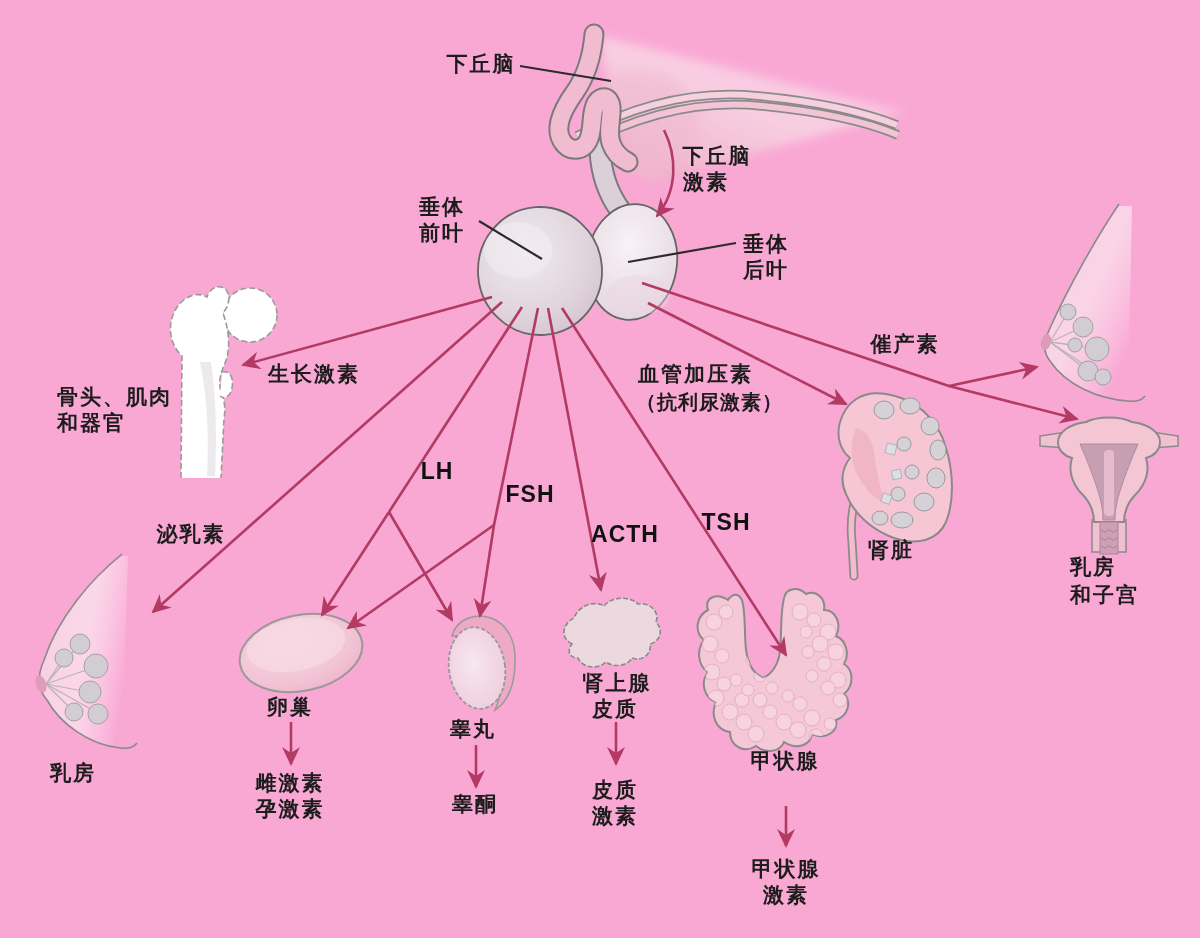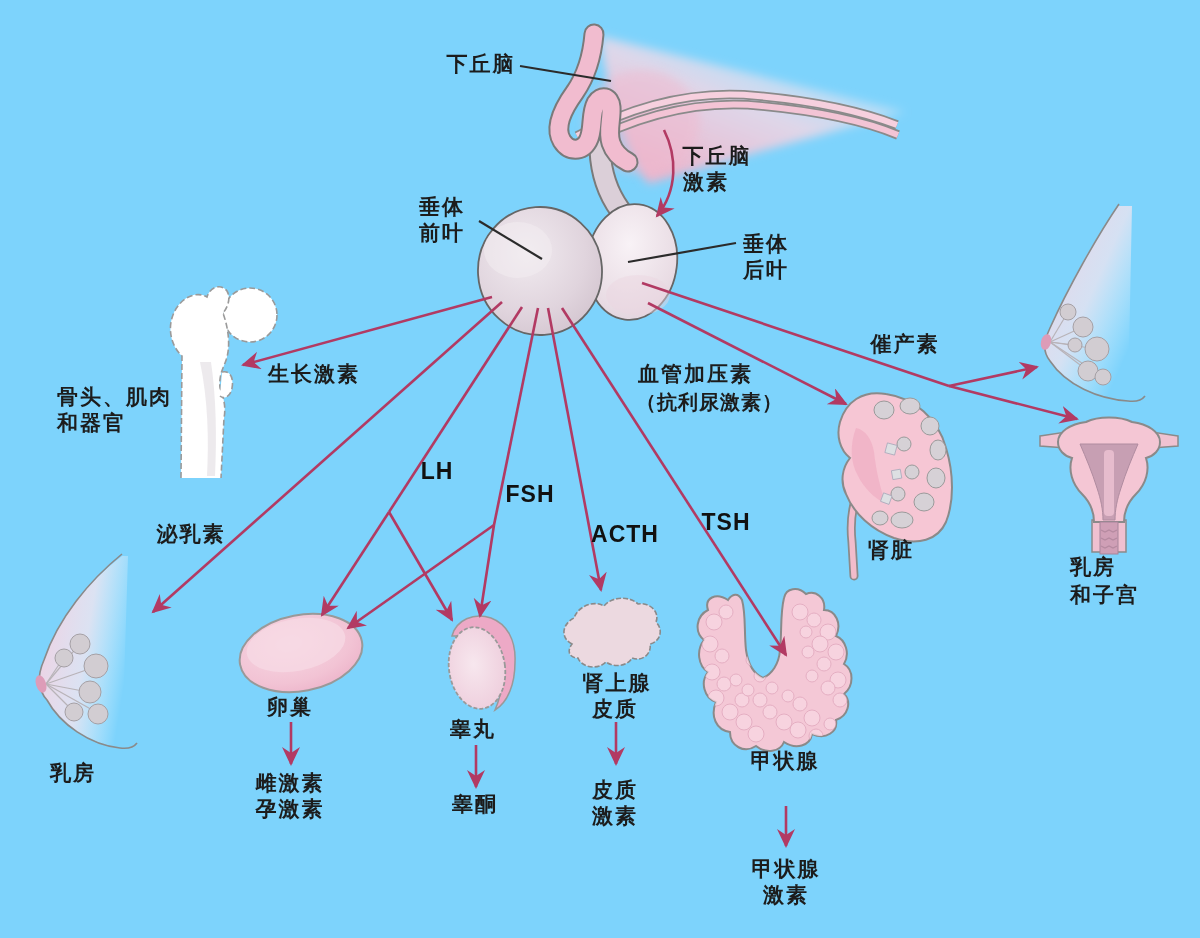--- a/index.html
+++ b/index.html
@@ -1,16 +1,16 @@
 <!DOCTYPE html>
 <html><head>
 <meta charset="utf-8">
 <style>
   html,body{margin:0;padding:0;background:#ffffff;}
-  .stage{position:relative;width:1200px;height:938px;background:#7dd3fc;overflow:hidden;
+  .stage{position:relative;width:1200px;height:938px;background:#f9a8d4;overflow:hidden;
          font-family:"Liberation Sans",sans-serif;}
   svg{display:block;}
   .zh{font-family:"Liberation Sans",sans-serif;font-size:21px;font-weight:600;
       fill:#1c1c1c;letter-spacing:2px;}
   .zhs{font-family:"Liberation Sans",sans-serif;font-size:20px;font-weight:600;
       fill:#1c1c1c;letter-spacing:1px;}
   .en{font-family:"Liberation Sans",sans-serif;font-size:23px;font-weight:700;
       fill:#111111;letter-spacing:1px;}
   .arrow{stroke:#b23a63;stroke-width:2.6;fill:none;}
   .ptr{stroke:#2b2b2b;stroke-width:2.2;fill:none;}

